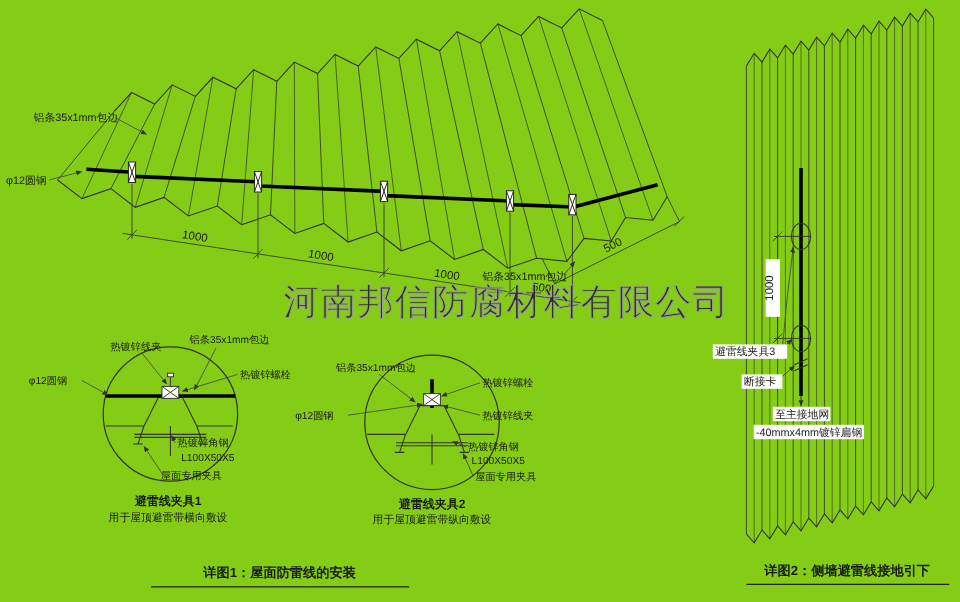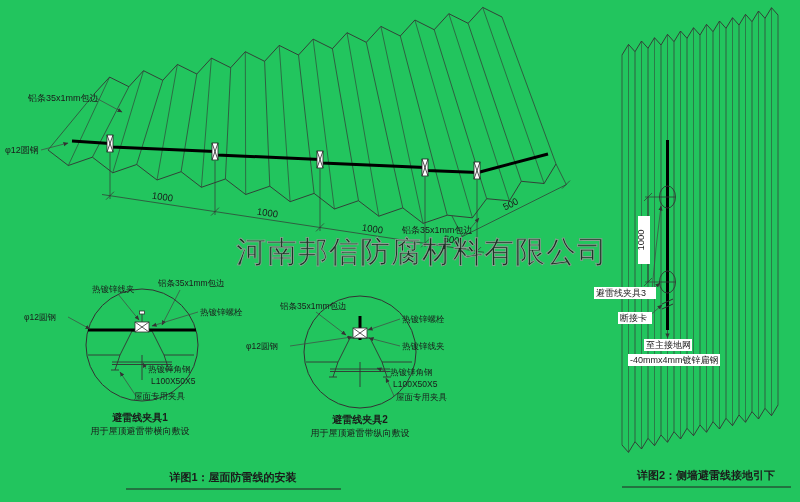--- a/index.html
+++ b/index.html
@@ -1,17 +1,17 @@
 <!DOCTYPE html>
 <html><head>
 <meta charset="utf-8">
 <style>
   html,body{margin:0;padding:0;background:#fff;}
   .page{
-    position:relative;width:800px;height:502px;background:#22c55e;overflow:hidden;
+    position:relative;width:800px;height:502px;background:#84cc16;overflow:hidden;
     font-family:"Liberation Sans","DejaVu Sans",sans-serif;
   }
   .page svg{position:absolute;left:0;top:0;}
   text{fill:#1a1a1a;}
 </style>
 </head>
 <body>
 
 <div class="page">
 <svg width="800" height="502" viewBox="0 0 800 502">

